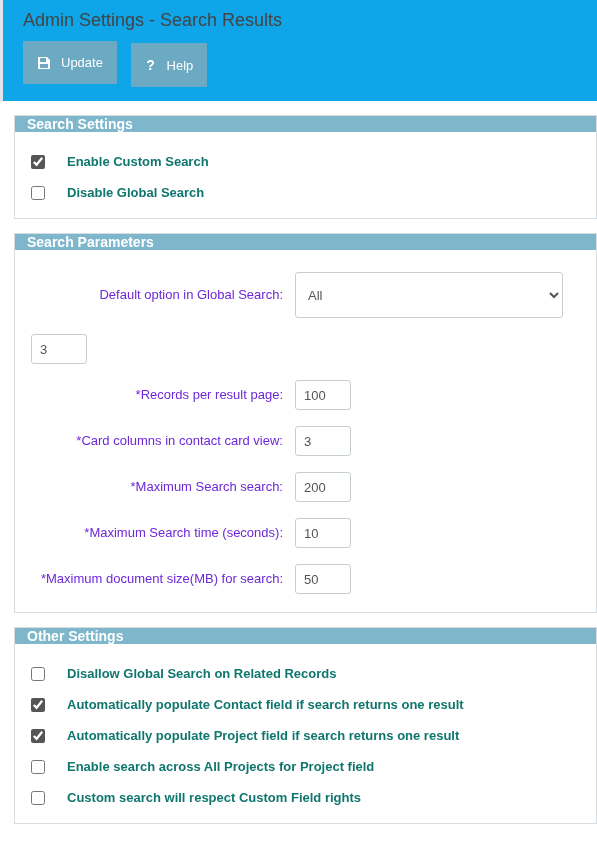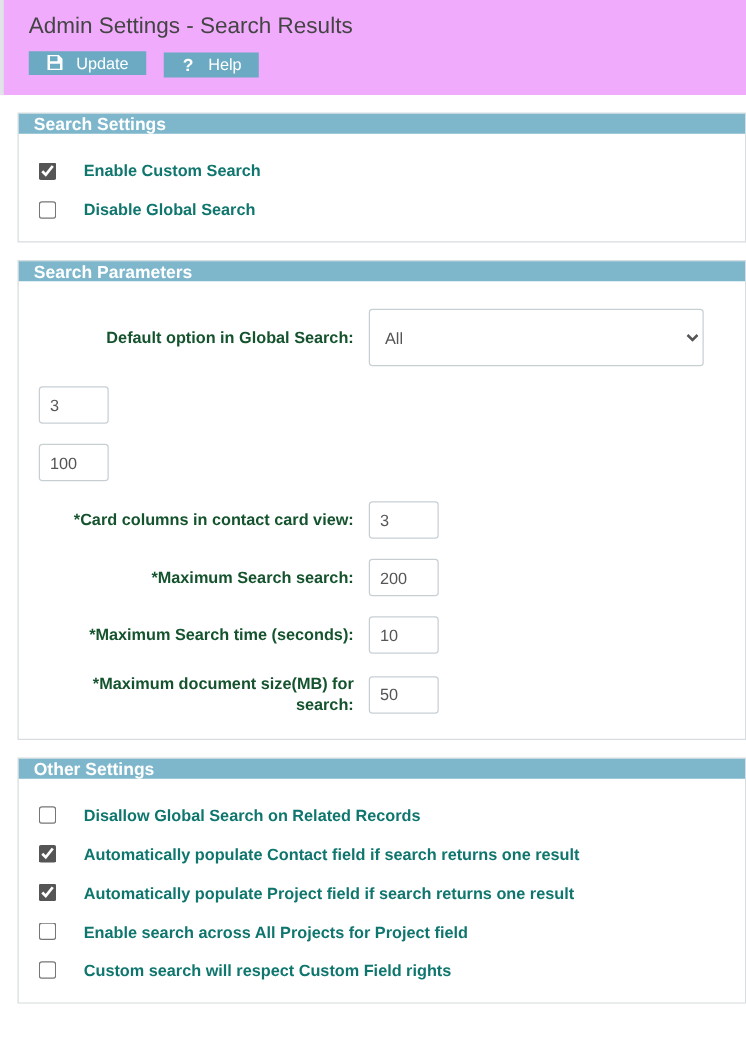--- a/index.html
+++ b/index.html
@@ -5,37 +5,37 @@
   * { box-sizing: border-box; }
   body {
     margin: 0;
     font-family: "Segoe UI", Arial, sans-serif;
     font-size: 13px;
     color: #3a3a3a;
     background: #fff;
     width: 597px;
   }
   .page-header {
-    background: #f0abfc;
+    background: #0ea5e9;
     padding: 10px 20px 14px 20px;
     border-left: 3px solid #e0e4e8;
   }
   .page-title {
     font-size: 18px;
     font-weight: 400;
     color: #444;
     margin: 0 0 10px 0;
   }
   .btn {
     display: inline-flex;
-    align-items: flex-start;
+    align-items: flex-end;
     background: #6baac2;
     color: #fff;
     border: none;
-    padding: 2px 14px;
+    padding: 14px 14px;
     margin-right: 10px;
     font-size: 13px;
     cursor: pointer;
   }
   .btn .icon {
     display: inline-flex;
     margin-right: 10px;
     align-items: center;
     justify-content: center;
   }
@@ -70,22 +70,22 @@
   }
   .field-row {
     display: flex;
     align-items: center;
     padding: 8px 0;
   }
   .field-label {
     width: 264px;
     text-align: right;
     padding-right: 12px;
-    font-weight: 700;
-    color: #14532d;
+    font-weight: 400;
+    color: #6d28d9;
     line-height: 1.3;
   }
   .field-input input[type=text] {
     width: 56px;
     height: 30px;
     border: 1px solid #c7cfd3;
     border-radius: 3px;
     padding: 4px 8px;
     font-size: 13px;
     color: #555;
@@ -150,20 +150,21 @@
       </div>
     </div>
 
     <div class="field-row">
       <div class="field-input">
         <input type="text" value="3" style="">
       </div>
     </div>
 
     <div class="field-row">
+      <div class="field-label">*Records per result page:</div>
       <div class="field-input">
         <input type="text" value="100" style="">
       </div>
     </div>
 
     <div class="field-row">
       <div class="field-label">*Card columns in contact card view:</div>
       <div class="field-input">
         <input type="text" value="3" style="">
       </div>

